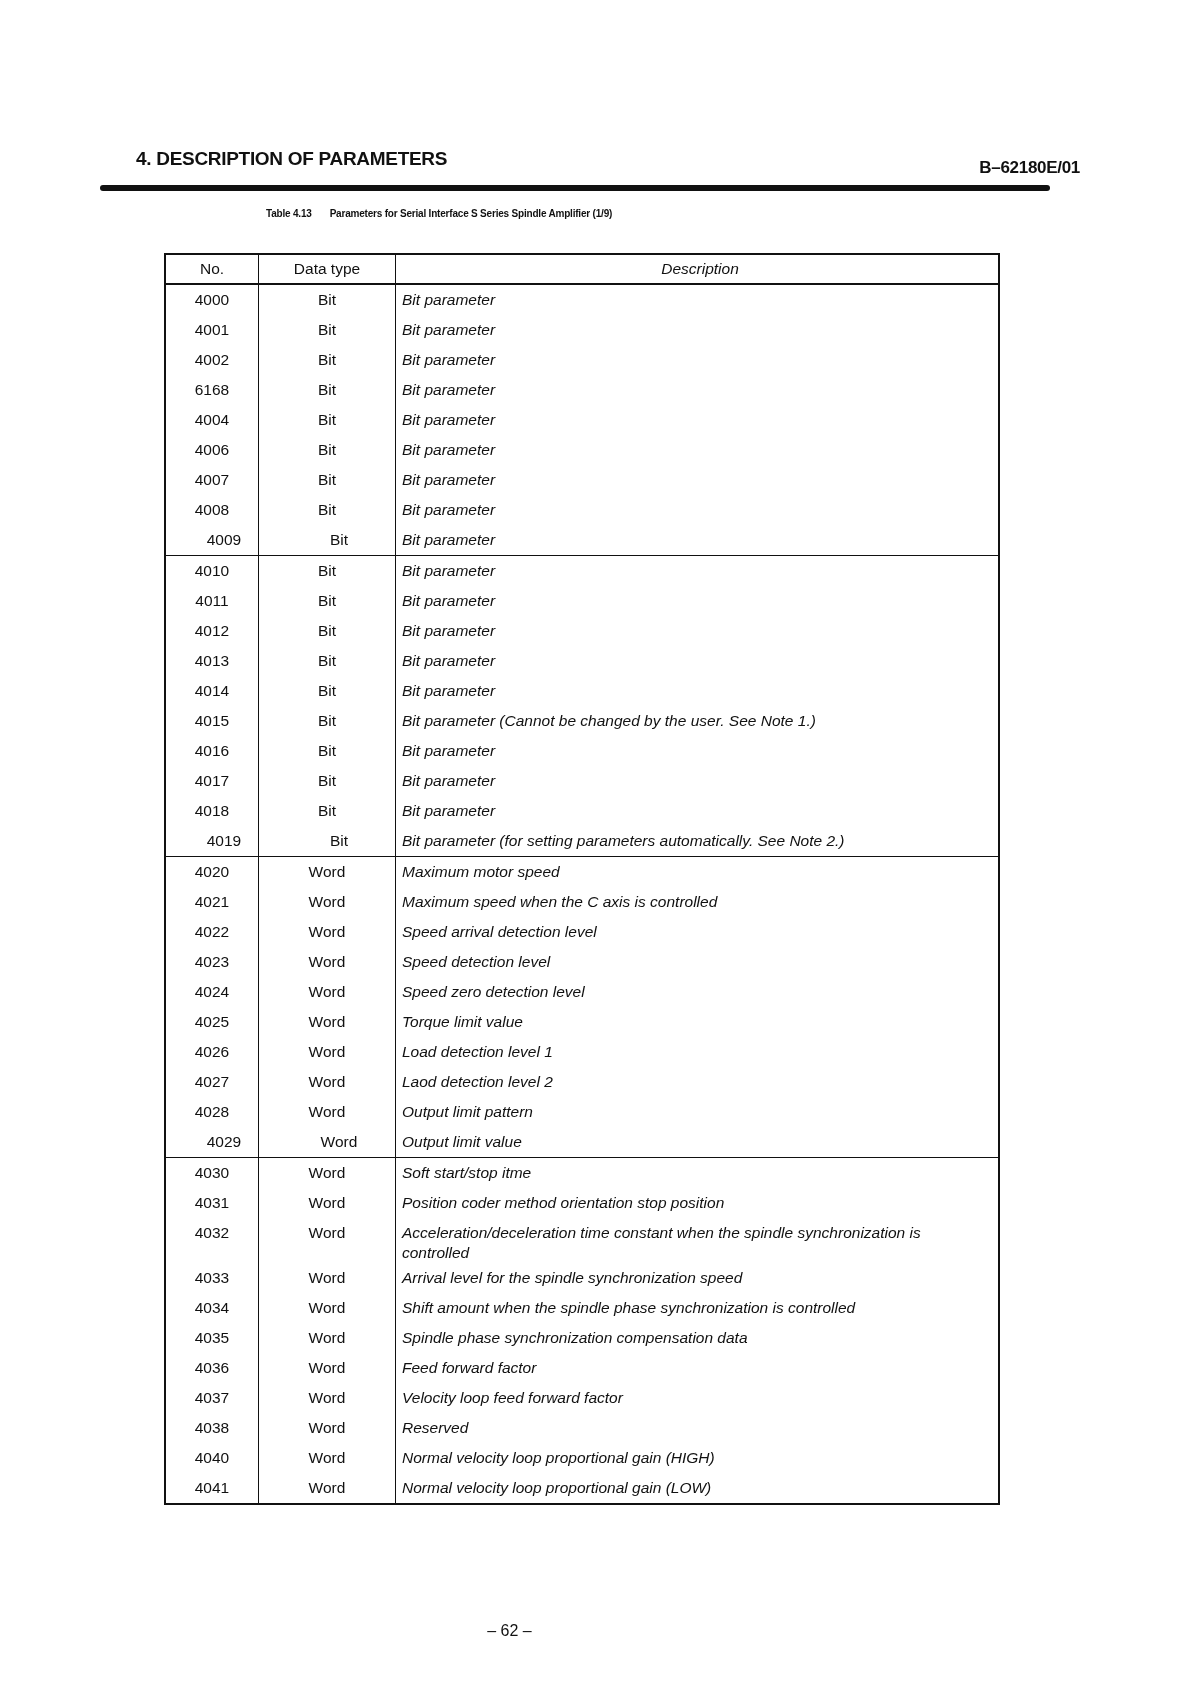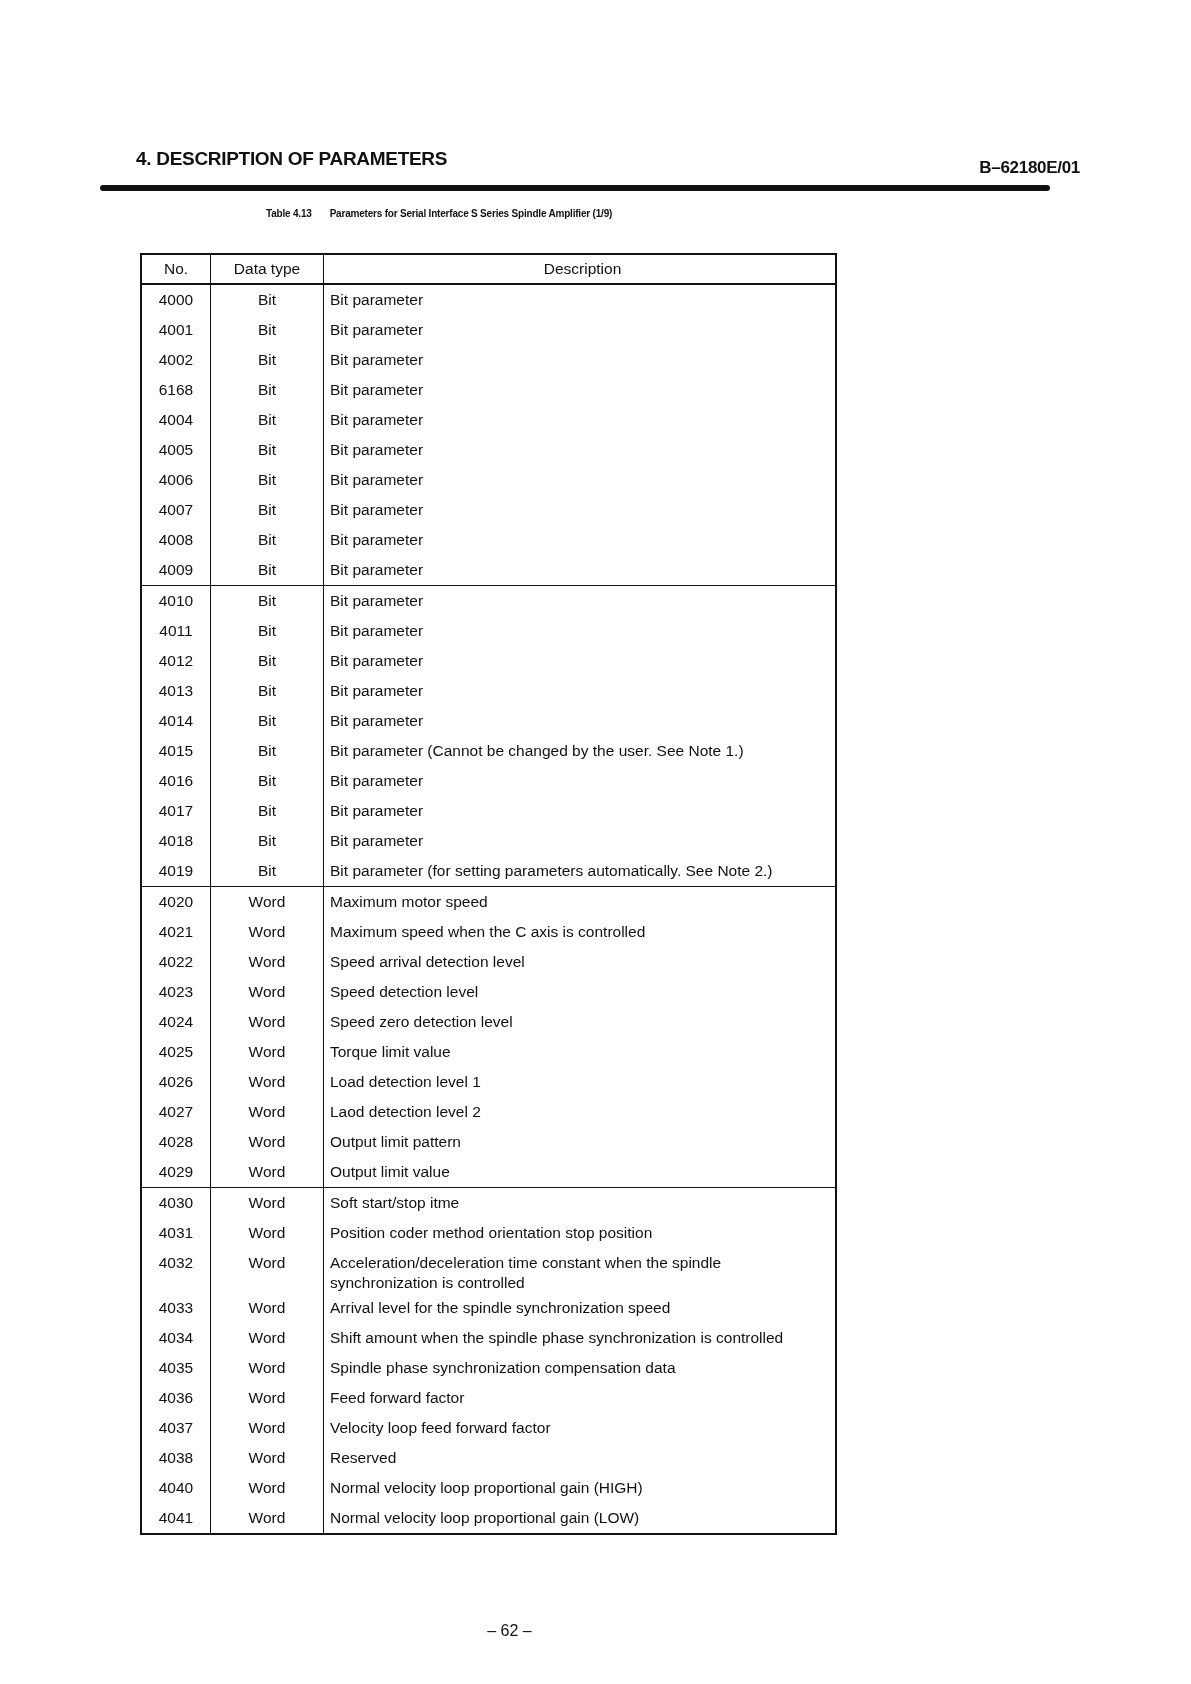--- a/index.html
+++ b/index.html
@@ -5,30 +5,30 @@
   html, body { margin: 0; padding: 0; background: #ffffff; }
   body { width: 1191px; height: 1684px; position: relative; overflow: hidden;
          font-family: "Liberation Sans", sans-serif; color: #111; }
   .page-header { position: absolute; left: 90px; top: 148px; width: 944px; height: 30px; margin-left: 46px; }
   .section-title { position: absolute; left: 0; top: 0; font-weight: bold; font-size: 19px; letter-spacing: -0.3px; }
   .doc-code { position: absolute; right: 0; top: 10px; font-weight: bold; font-size: 17px; letter-spacing: -0.3px; }
   .header-rule { position: absolute; left: 100px; top: 185px; width: 950px; height: 6px; background: #111; border-radius: 3px; }
   .table-title { position: absolute; left: 266px; top: 208px; font-weight: bold; font-size: 10px; letter-spacing: -0.2px; white-space: pre; }
   .table-title .num { margin-right: 18px; }
 
-  .param-table { position: absolute; left: 140px; top: 253px; width: 697px; border: 2px solid #111; border-collapse: collapse; }
+  .param-table { position: absolute; left: 164px; top: 253px; width: 836px; border: 2px solid #111; border-collapse: collapse; }
   .param-table th, .param-table td { padding: 0; font-weight: normal; font-size: 15.5px; line-height: 20px; vertical-align: top; }
   .param-table th { height: 28px; vertical-align: middle; border-bottom: 2px solid #111; }
   .col-no { width: 68px; text-align: center; border-right: 1.5px solid #111; }
   .col-type { width: 112px; text-align: center; border-right: 1.5px solid #111; }
-  .col-desc { text-align: left; padding-left: 6px !important; }
+  .col-desc { text-align: left; padding-left: 6px !important; font-style: italic; }
   .param-table th.col-desc { text-align: center; }
   .param-table td { padding-top: 5px !important; height: 25px; }
   .param-table td.col-desc { padding-left: 6px !important; padding-right: 40px !important; }
-  tr.group-end td { border-bottom: 1.5px solid #111; }
+  tr.group-end td { border-bottom: 1.5px solid #111; padding-left: 24px; }
   .page-number { position: absolute; left: 0; width: 1019px; top: 1622px; text-align: center; font-size: 16px; }
 </style>
 </head>
 <body>
 
 <div class="page-header">
   <div class="section-title">4. DESCRIPTION OF PARAMETERS</div>
   <div class="doc-code">B–62180E/01</div>
 </div>
 <div class="header-rule"></div>
@@ -63,25 +63,20 @@
         <td class="col-no">6168</td>
         <td class="col-type">Bit</td>
         <td class="col-desc">Bit parameter</td>
       </tr>
       <tr>
         <td class="col-no">4004</td>
         <td class="col-type">Bit</td>
         <td class="col-desc">Bit parameter</td>
       </tr>
       <tr>
-        <td class="col-no">4005</td>
-        <td class="col-type">Bit</td>
-        <td class="col-desc">Bit parameter</td>
-      </tr>
-      <tr>
         <td class="col-no">4006</td>
         <td class="col-type">Bit</td>
         <td class="col-desc">Bit parameter</td>
       </tr>
       <tr>
         <td class="col-no">4007</td>
         <td class="col-type">Bit</td>
         <td class="col-desc">Bit parameter</td>
       </tr>
       <tr>

